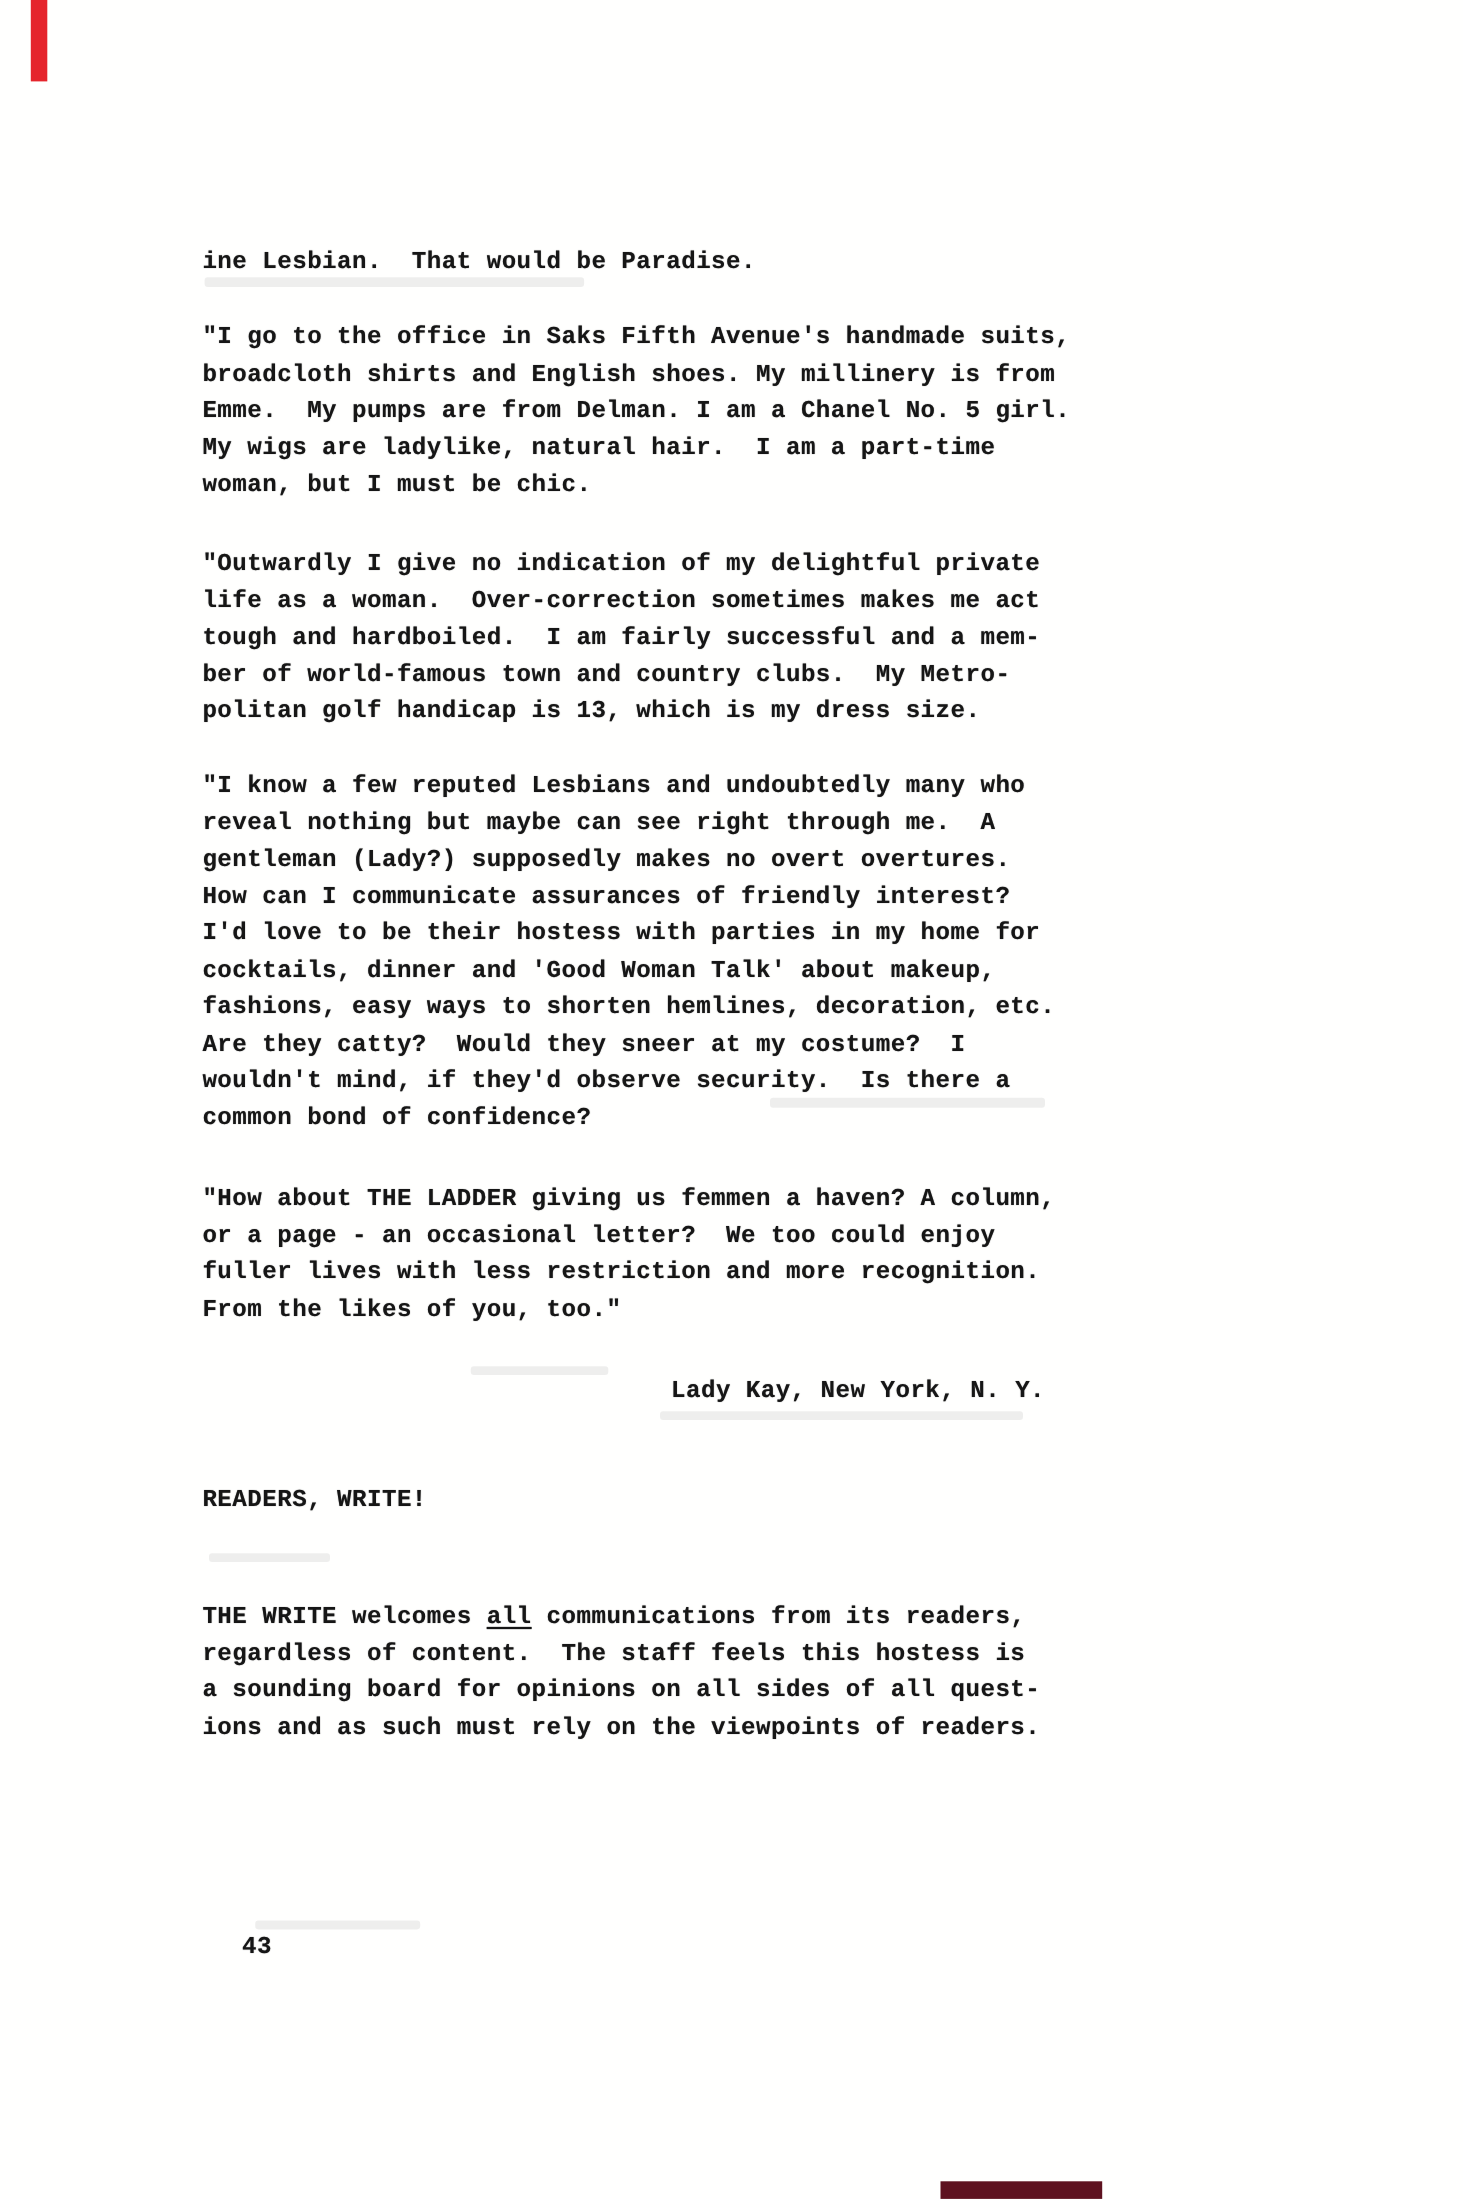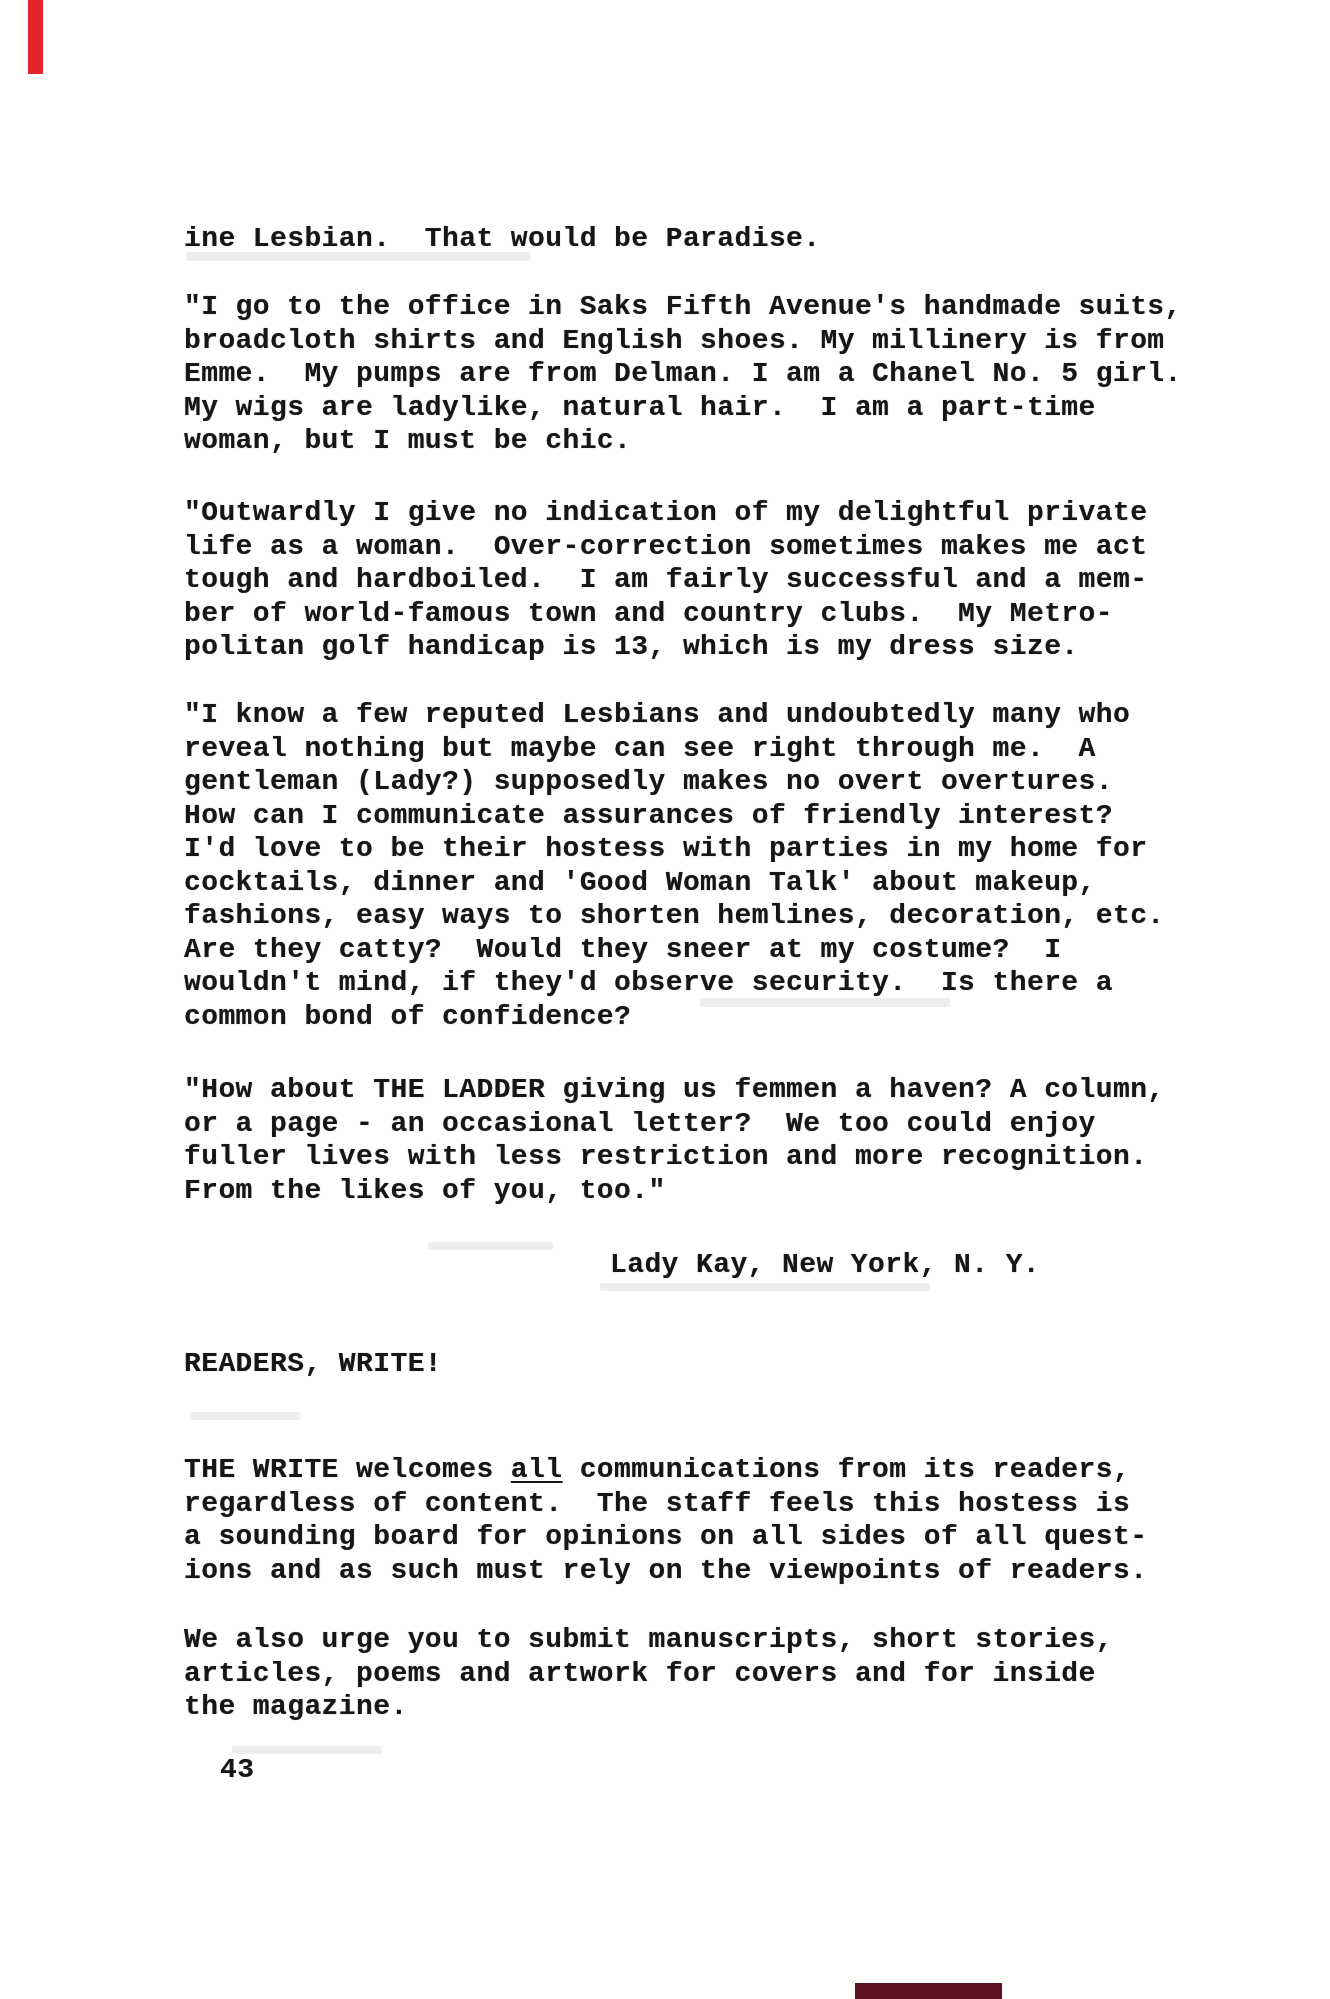--- a/index.html
+++ b/index.html
@@ -12,21 +12,21 @@
     width: 1330px;
     height: 1999px;
     background: #fffffe;
     overflow: hidden;
     font-family: "Liberation Mono", "DejaVu Sans Mono", monospace;
   }
   .txt {
     position: absolute;
     left: 184px;
     white-space: pre;
-    font-size: 28px;
+    font-size: 22px;
     line-height: 33.5px;
     font-weight: bold;
     color: #161616;
     letter-spacing: 0.4px;
     text-shadow: 0 0 1px rgba(25,25,25,0.55);
   }
   .u {
     text-decoration: underline;
     text-underline-offset: 4px;
     text-decoration-thickness: 2px;
@@ -99,19 +99,16 @@
 
   <div class="txt" style="top:1248px; left:610px;">Lady Kay, New York, N. Y.</div>
 
   <div class="txt" style="top:1347px;">READERS, WRITE!</div>
 
   <div class="txt" style="top:1453px;"><span>THE WRITE welcomes </span><span class="u">all</span><span> communications from its readers,
 regardless of content.  The staff feels this hostess is
 a sounding board for opinions on all sides of all quest-
 ions and as such must rely on the viewpoints of readers.</span></div>
 
-  <div class="txt" style="top:1623px;">We also urge you to submit manuscripts, short stories,
-articles, poems and artwork for covers and for inside
-the magazine.</div>
 
   <div class="txt" style="top:1753px; left:220px;">43</div>
 
 </div>
 
 </body></html>

